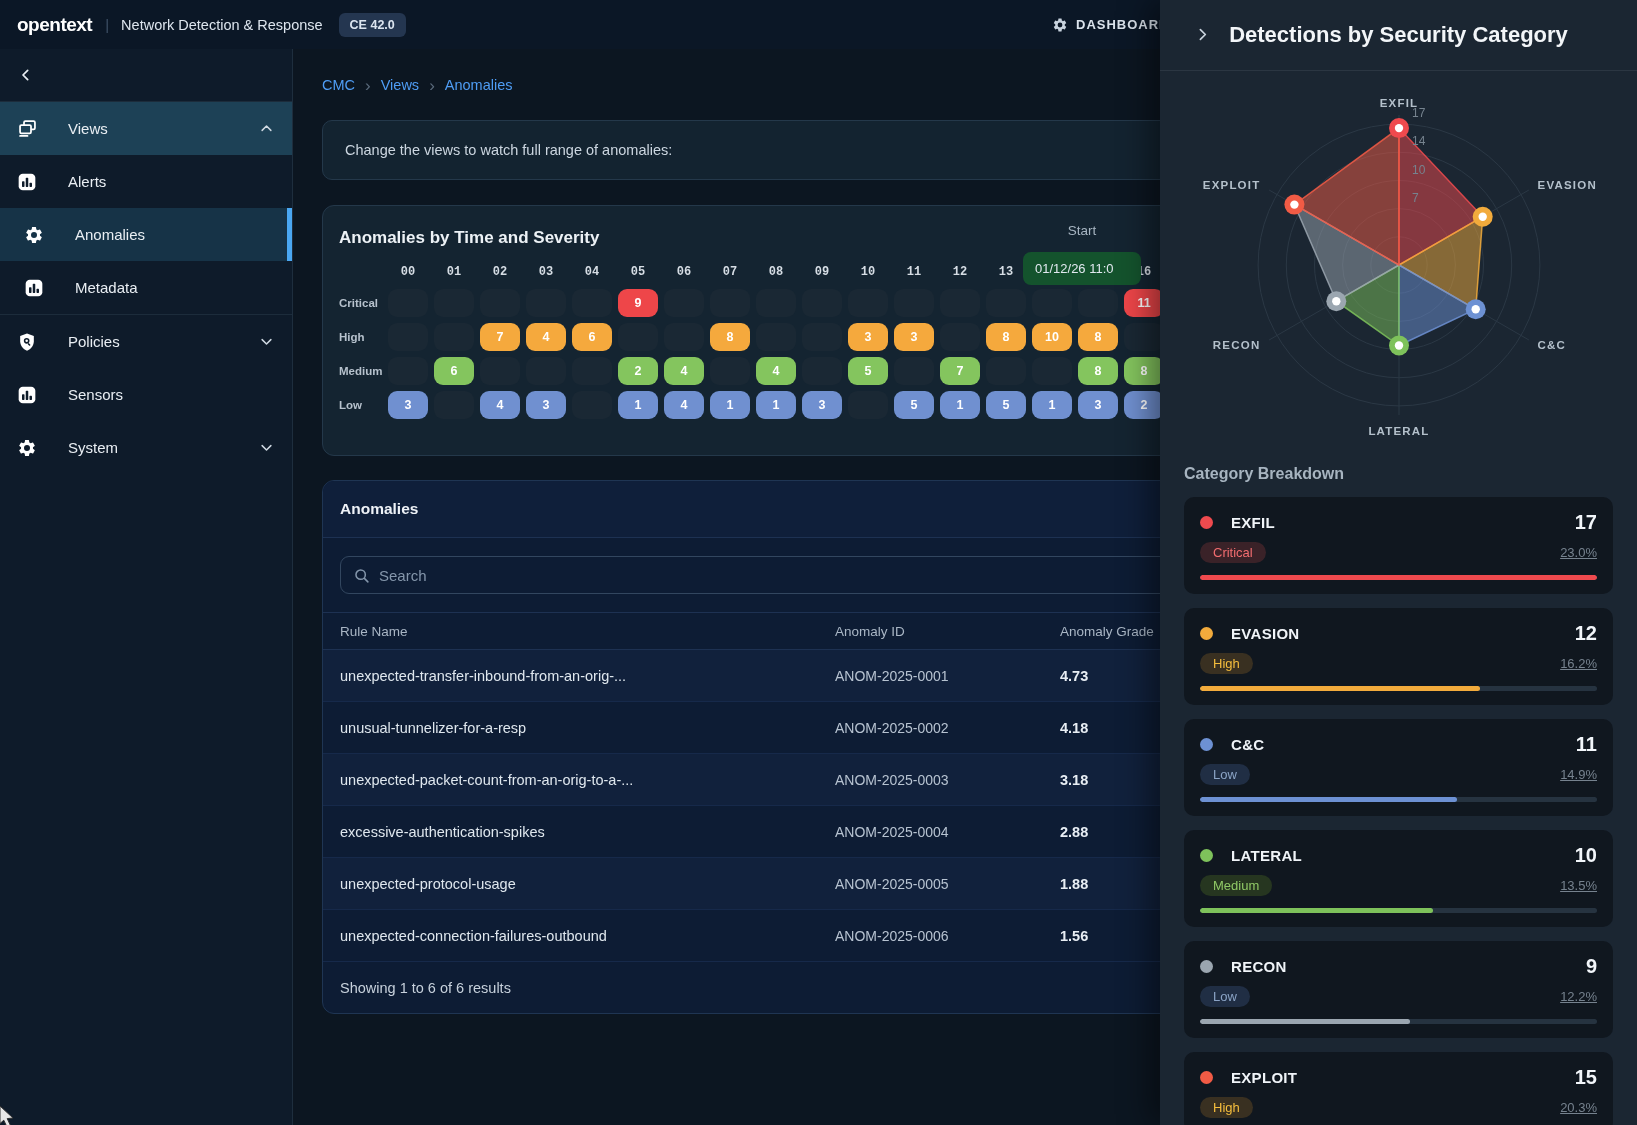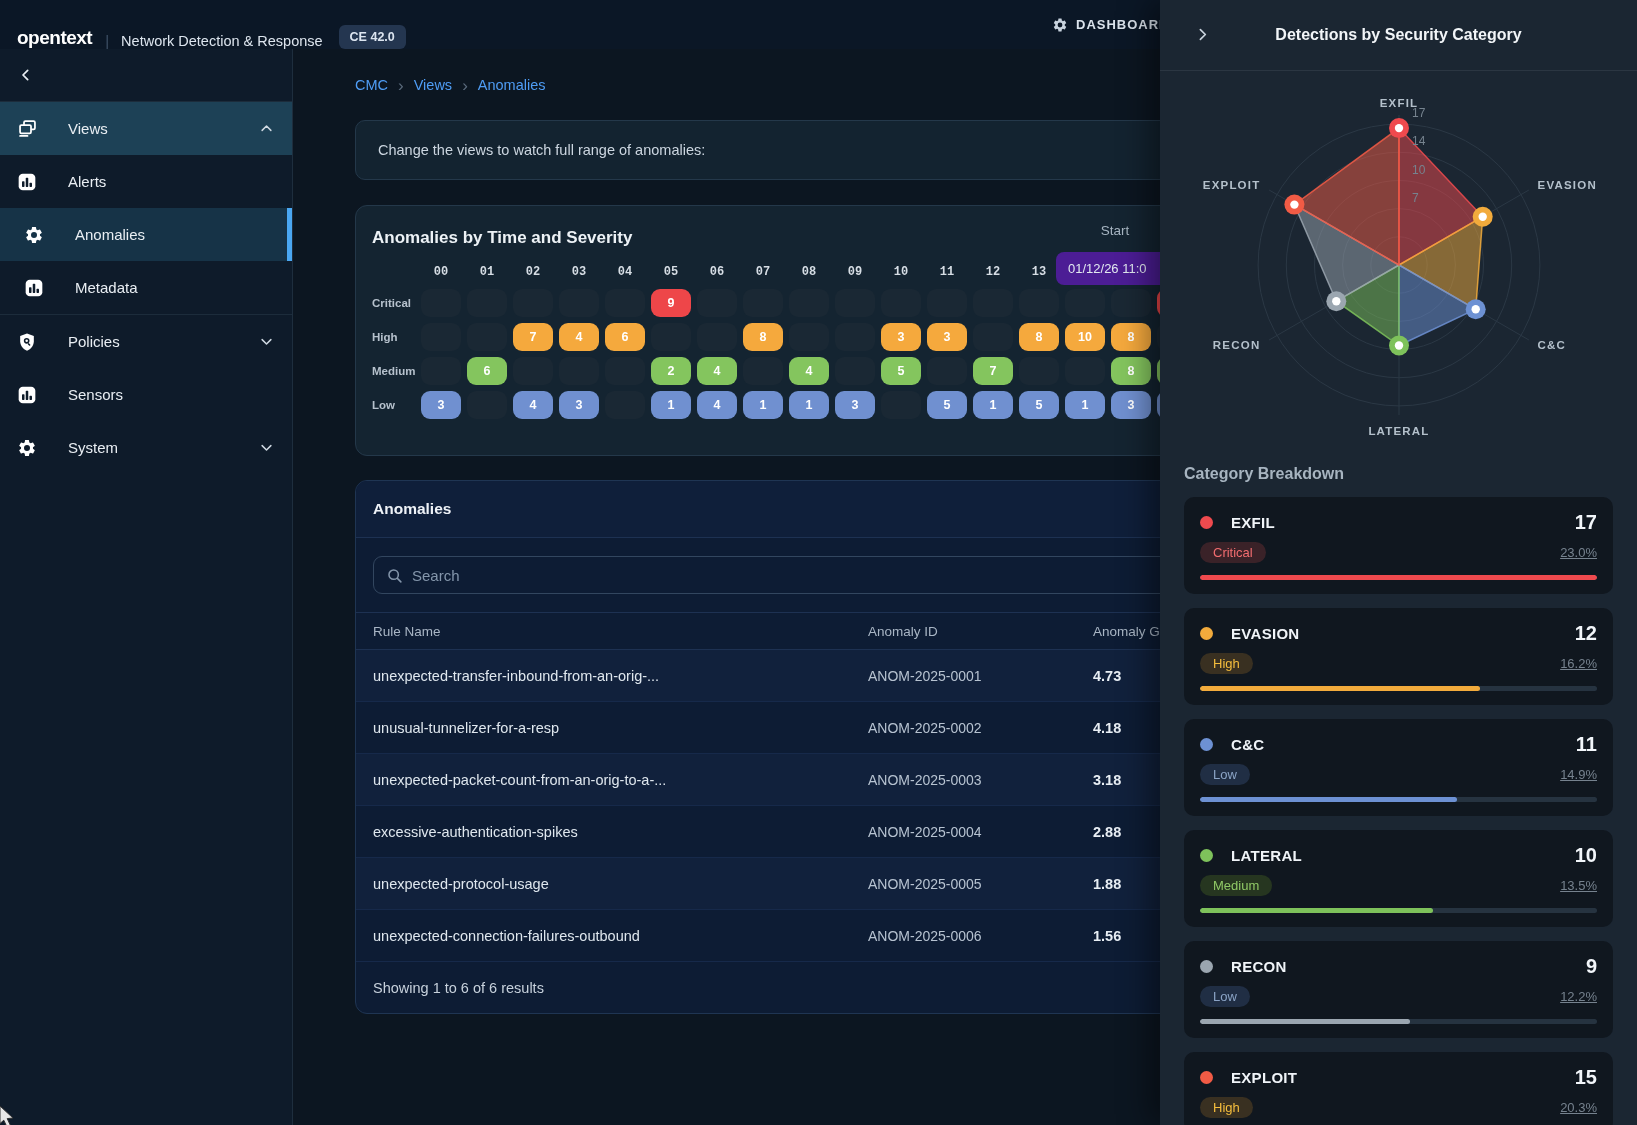--- a/index.html
+++ b/index.html
@@ -4,21 +4,21 @@
 <style>
   * { margin:0; padding:0; box-sizing:border-box; }
   html,body { width:1637px; height:1125px; overflow:hidden; }
   body {
     position:relative; background:#0c1621;
     font-family:"Liberation Sans","DejaVu Sans",sans-serif;
     color:#e8edf2; -webkit-font-smoothing:antialiased;
   }
   
   .topbar { position:absolute; left:0; top:0; width:100%; height:49px; background:#0b1726;
-            display:flex; align-items:flex-end; padding-left:17px; z-index:2; }
+            display:flex; align-items:center; padding-left:17px; z-index:2; }
   .logo { font-size:19px; font-weight:800; letter-spacing:-0.5px; color:#fff; }
   .tb-sep { color:#3d5066; font-size:15px; margin:0 12px 0 13px; font-weight:300; }
   .tb-title { font-size:14.5px; color:#dde5ee; }
   .tb-badge { margin-left:16px; background:#243650; color:#dce5f0; font-size:12.5px; font-weight:600;
               padding:5px 11px; border-radius:6px; }
   .dash-group { position:absolute; left:1052px; top:0; height:49px; display:flex; align-items:center; gap:8px; }
   .dash-group .lbl { font-size:13px; font-weight:600; letter-spacing:1px; color:#dbe3ec; white-space:nowrap; }
   
   .sidebar { position:absolute; left:0; top:49px; width:293px; bottom:0; background:#0e1b2a;
              border-right:1px solid #1e2e3e; z-index:3; }
@@ -26,34 +26,34 @@
   .side-divider { height:1px; background:#1c2c3b; }
   .side-item { height:53px; display:flex; align-items:center; padding:0 18px 0 16px;
                font-size:15px; color:#e9eef3; cursor:pointer; position:relative; }
   .side-item .icn { width:22px; height:22px; margin-right:30px; display:flex; align-items:center; justify-content:center; flex:none; }
   .side-item.lvl1 { padding-left:23px; }
   .side-item.open-parent { background:#1d4156; }
   .side-item.selected { background:#163347; }
   .side-item.selected::after { content:""; position:absolute; right:0; top:0; bottom:0; width:5px; background:#4aa7f2; }
   .side-item .chev { margin-left:auto; display:flex; color:#cfd9e2; }
   
-  .main { position:absolute; left:294px; top:49px; right:0; bottom:0; padding-left:16px; z-index:1;margin-left:45px; }
+  .main { position:absolute; left:294px; top:49px; right:0; bottom:0; padding-left:28px; z-index:1; }
   .breadcrumb { margin-top:26px; height:20px; display:flex; align-items:center; gap:10px; font-size:14.5px; }
   .breadcrumb a { color:#4f9df5; text-decoration:none; cursor:pointer; }
   .breadcrumb .bsep { color:#5a6a7c; font-size:17px; line-height:1; }
   .banner { margin-top:25px; width:1300px; height:60px; background:#132330; border:1px solid #24384a;
             border-radius:10px; display:flex; align-items:center; padding-left:22px;
             font-size:14.5px; color:#ccd6e0; }
   
   .hm-panel { margin-top:25px; width:1300px; height:251px; background:#142431; border:1px solid #24384a;
               border-radius:12px; padding:16px; position:relative; }
   .hm-title { font-size:17px; font-weight:700; color:#edf2f6; margin-top:6px; }
   .hm-startgroup { position:absolute; left:700px; top:17px; display:flex; align-items:center; gap:14px;flex-direction:column; }
   .hm-startlabel { font-size:13.5px; color:#a7b5c2; }
-  .hm-datebox { background:#4c1d95; border-radius:8px; height:33px; width:118px; display:flex; align-items:center;
+  .hm-datebox { background:#14532d; border-radius:8px; height:33px; width:118px; display:flex; align-items:center;
                 padding-left:12px; font-size:13px; color:#e2e9f0; white-space:nowrap; overflow:hidden; cursor:pointer;text-align:center; }
   .hm-grid { margin-top:17px; display:grid; grid-template-columns:43px repeat(17,40px); column-gap:6px; row-gap:6px; align-items:center; }
   .hm-hour { height:18px; text-align:center; font-size:12px; font-weight:600; color:#d6dde4;font-family:Liberation Mono, monospace; }
   .hm-rowlabel { font-size:11.5px; font-weight:600; color:#b6c1cc; white-space:nowrap; }
   .hm-cell { height:28px; border-radius:9px; display:flex; align-items:center; justify-content:center;
              font-size:12.5px; font-weight:700; color:#fff; cursor:pointer; }
   .hm-cell.empty { background:#1a2834; cursor:default; }
   
   .tbl-panel { margin-top:24px; width:1300px; background:#0d1c34; border:1px solid #1f3553; border-radius:12px; overflow:hidden; }
   .tbl-strip { height:57px; background:#0f1f3a; border-bottom:1px solid #1d3152; display:flex; align-items:center;
@@ -71,21 +71,21 @@
   .tbl-row:nth-child(odd) { background:#11213c; }
   .tbl-row .c-rule { color:#dfe7ee; }
   .tbl-row .c-id { color:#b7c3d1; font-size:14px; }
   .tbl-row .c-grade { color:#e8eef4; font-weight:600; }
   .tbl-footer { height:51px; display:flex; align-items:center; padding-left:17px; font-size:14.5px; color:#c7d1dc; }
   
   .overlay { position:absolute; left:1160px; top:0; width:477px; height:1125px; background:#1b2632;
              z-index:10; box-shadow:-10px 0 30px rgba(0,0,0,0.45); }
   .ov-header { height:71px; border-bottom:1px solid #2b3642; position:relative; display:flex; align-items:center; justify-content:center; }
   .ov-chev { position:absolute; left:34px; top:26px; cursor:pointer; color:#c9d3dd; display:flex; }
-  .ov-title { font-size:16px; font-weight:700; color:#f2f5f8; }
+  .ov-title { font-size:22px; font-weight:700; color:#f2f5f8; }
   #radar { display:block; }
   .rtick { font-size:12px; fill:#76838f; }
   .rlabel { font-size:11.5px; fill:#b4c0cb; letter-spacing:1.2px; font-weight:600; }
   .bd-heading { margin:16px 24px 12px; font-size:16px; font-weight:600; color:#a7b4c0; }
   .bd-cards { margin:14px 24px 0; display:flex; flex-direction:column; gap:14px; }
   .bd-card { background:#10171f; border-radius:10px; padding:14px 16px; }
   .bd-top { display:flex; align-items:center; }
   .bd-dot { width:13px; height:13px; border-radius:50%; margin-right:18px; flex:none; }
   .bd-name { font-size:15px; font-weight:700; letter-spacing:0.3px; color:#f0f4f8; }
   .bd-count { margin-left:auto; font-size:20px; font-weight:700; color:#f2f6fa; }

